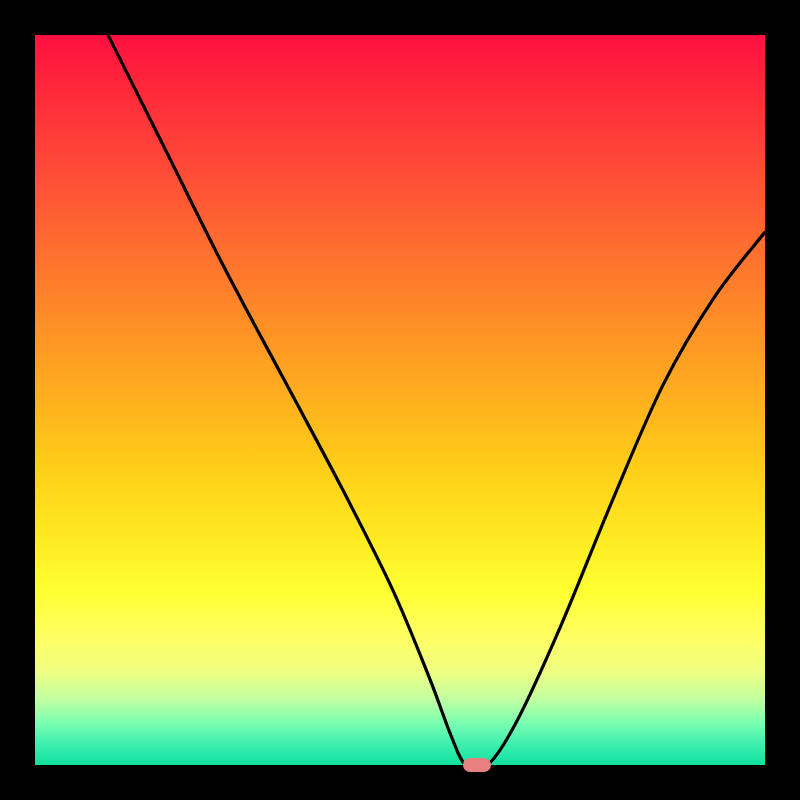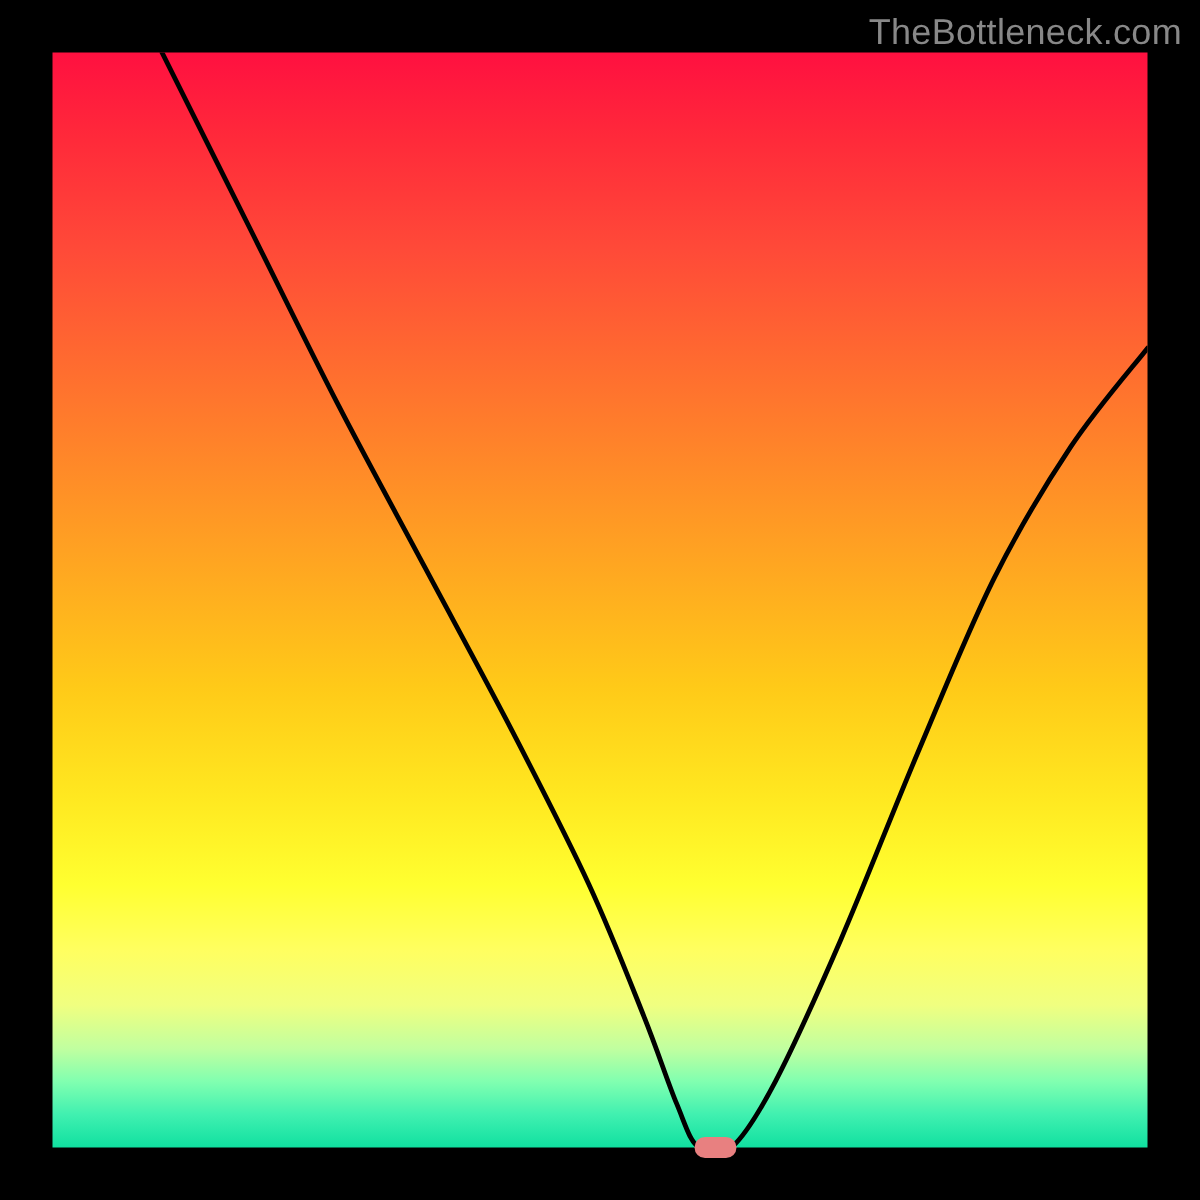--- a/index.html
+++ b/index.html
@@ -67,20 +67,19 @@
     background: #e88080;
     border-radius: 7px;
     z-index: 4;
     transform: translate(-50%, -50%);
   }
 </style>
 </head>
 <body>
 
 <div class="chart-container">
-  <div class="watermark">TheBottleneck.com</div>
   <div class="plot-area">
     <svg class="curve" viewBox="0 0 730 730" preserveAspectRatio="none">
       <path fill="none" stroke="#000" stroke-width="3.2" stroke-linecap="round" d="M 73 0 C 82.73333333333333 19.46666666666668 111.93333333333334 77.86666666666673 131.4 116.80000000000007 C 150.86666666666667 155.7333333333334 170.33333333333334 195.88333333333333 189.8 233.59999999999997 C 209.26666666666668 271.3166666666666 228.73333333333335 306.59999999999997 248.20000000000002 343.09999999999997 C 267.6666666666667 379.59999999999997 288.34999999999997 417.3166666666667 306.59999999999997 452.6 C 324.84999999999997 487.8833333333333 343.09999999999997 523.1666666666666 357.7 554.8 C 372.3 586.4333333333333 384.4666666666667 618.0666666666666 394.20000000000005 642.4 C 403.9333333333334 666.7333333333333 410.01666666666665 686.1999999999999 416.09999999999997 700.8 C 422.1833333333333 715.4 424.6166666666667 725.1333333333333 430.7 730 C 436.7833333333333 734.8666666666667 444.08333333333337 737.3 452.6 730 C 461.1166666666667 722.7 469.6333333333333 709.3166666666667 481.8 686.2 C 493.9666666666667 663.0833333333334 509.78333333333336 627.8 525.6 591.3 C 541.4166666666667 554.8 559.6666666666667 507.34999999999997 576.7 467.2 C 593.7333333333333 427.05 610.7666666666667 384.46666666666664 627.8 350.4 C 644.8333333333333 316.3333333333333 661.8666666666668 288.35 678.9000000000001 262.8 C 695.9333333333334 237.25000000000003 721.4833333333333 208.05 730 197.10000000000002"></path>
     </svg>
     <div class="marker" style="left: 441.65px; top: 730px;"></div>
   </div>
 </div>
 
 </body></html>

